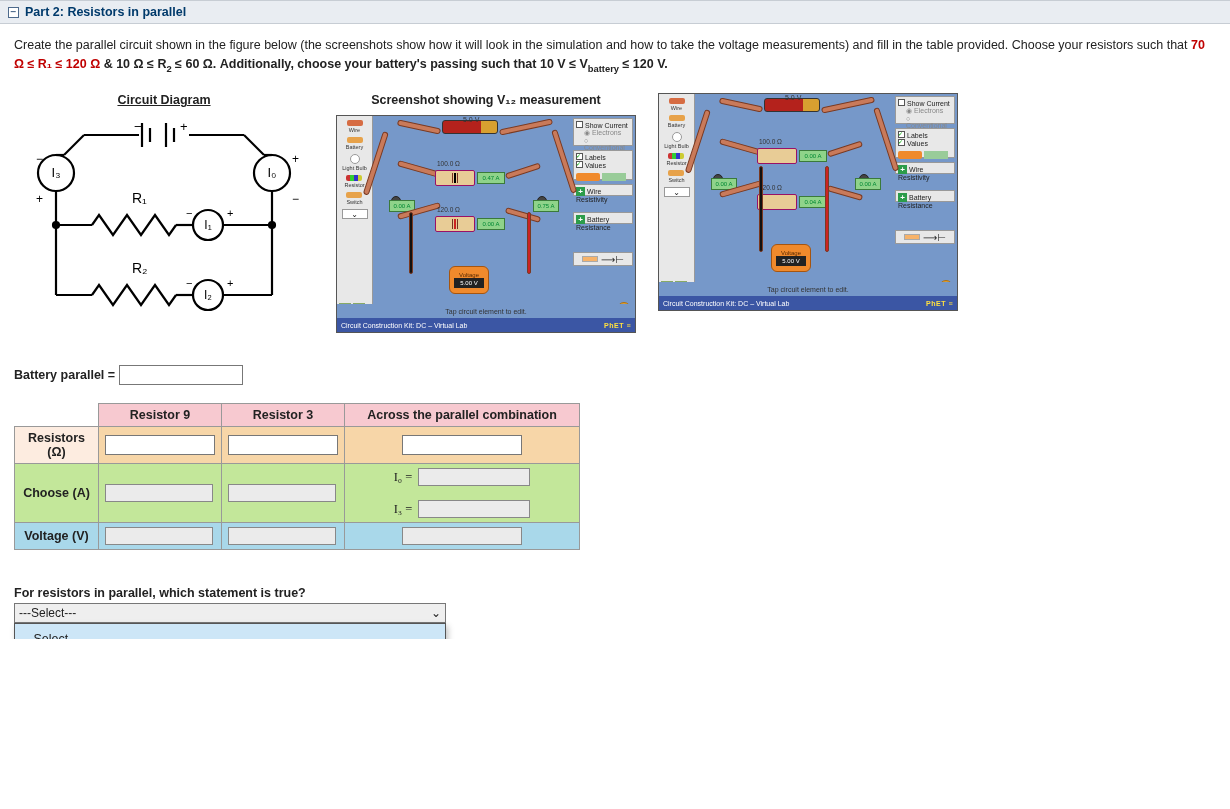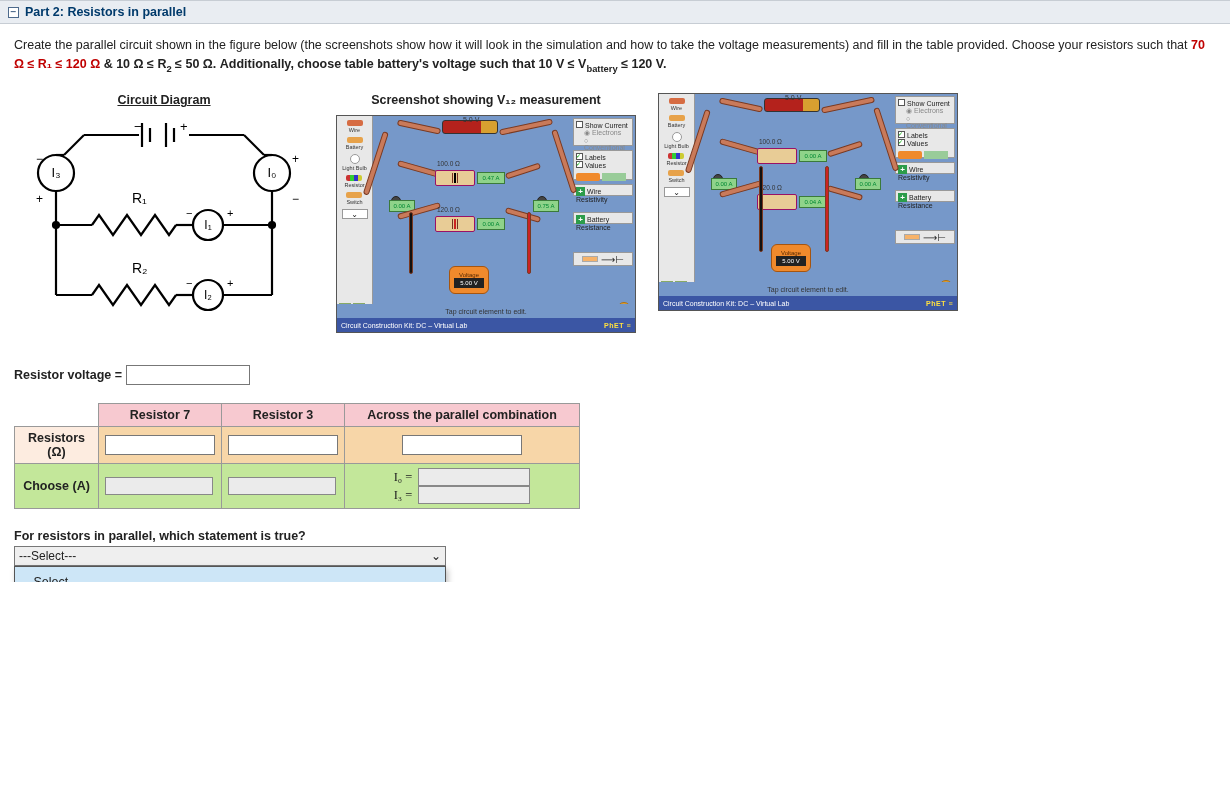--- a/index.html
+++ b/index.html
@@ -103,24 +103,24 @@
 table.datatable { border-collapse: collapse; font-size:12.5px;}
 table.datatable th, table.datatable td { border:1px solid #999; padding:4px 6px; text-align:center;}
 th.rowhdr{ background:#f8c8d0; font-weight:bold; width:84px;}
 th.res1, th.res2{ background:#f8c8d0; font-weight:bold; width:120px;}
 th.combo{ background:#f8c8d0; font-weight:bold; width:235px;}
 tr.r-resistance td, tr.r-resistance th{ background:#f7d6a8;}
 tr.r-resistance th{ background:#fdece0;}
 tr.r-current td, tr.r-current th{ background:#c3e79a;}
 tr.r-voltage td, tr.r-voltage th{ background:#a9d8ea;}
 .hdr-row th{ background:#f7c9d0;}
-.combo-inner{ display:flex; flex-direction:column; gap:0; align-items:center;}
+.combo-inner{ display:flex; flex-direction:column; gap:14px; align-items:center;}
 .combo-line{ display:flex; align-items:center; gap:6px; font-family: 'Times New Roman', serif;}
 
-.mcq{ margin-top:20px;}
+.mcq{ margin-top:36px;}
 .mcq-label{ font-weight:bold; margin-bottom:3px; display:block;}
 .sel-wrap{ position:relative; width:432px;}
 .selbox{
   width:432px; height:20px; border:1px solid #777; background:#efefef;
   display:flex; align-items:center; justify-content:space-between;
   padding:0 2px 0 4px; font-size:12px;
 }
 .sel-arrow{ width:14px; text-align:center;}
 .dropdown{
   position:absolute; top:20px; left:0; width:432px;
@@ -139,23 +139,23 @@
   <span>Part 2: Resistors in parallel</span>
 </div>
 
 <div class="content">
 
   <p class="instr">
     <span>Create the parallel circuit shown in the figure below (the screenshots show how it will look in the simulation and how to take the voltage measurements) and fill in the table provided. Choose your resistors such that </span>
     <span class="red">70 Ω ≤ R₁ ≤ 120 Ω</span>
     <b> &amp; </b>
     <b>
-      <span>10 Ω ≤ R</span><sub>2</sub><span> ≤ 50 Ω.</span>
+      <span>10 Ω ≤ R</span><sub>2</sub><span> ≤ 60 Ω.</span>
     </b>
-    <b> Additionally, choose table battery's voltage such that </b>
+    <b> Additionally, choose your battery's passing such that </b>
     <b>
       <span>10 V ≤ V</span><sub>battery</sub><span> ≤ 120 V.</span>
     </b>
   </p>
 
   <div class="figrow">
 
     <div class="figcol">
       <div class="figcap">Circuit Diagram</div>
       <svg class="circuit-svg" width="300" height="210" viewBox="0 0 300 210">
@@ -399,29 +399,29 @@
         <div class="phet-mid">Tap circuit element to edit.</div>
         <div class="phet-bottom">
           <span>Circuit Construction Kit: DC – Virtual Lab</span>
           <span class="phet-logo">PhET ≡</span>
         </div>
       </div>
     </div>
   </div>
 
   <div class="bv-row">
-    <span>Resistor voltage =</span>
+    <span>Battery parallel =</span>
     <input type="text" class="textin" style="">
   </div>
 
   <table class="datatable">
     <tbody>
         <tr class="hdr-row">
       <th class="rowhdr" style="background:#fff;border-top:none;border-left:none;"></th>
-      <th class="res1">Resistor 7</th>
+      <th class="res1">Resistor 9</th>
       <th class="res2">Resistor 3</th>
       <th class="combo">Across the parallel combination</th>
     </tr>
     <tr class="r-resistance">
       <th class="rowhdr">Resistors (Ω)</th>
       <td><input type="text" class="textin" style="width: 110px;"></td>
       <td><input type="text" class="textin" style="width: 110px;"></td>
       <td><input type="text" class="textin" style="width: 120px;"></td>
     </tr>
     <tr class="r-current">
@@ -437,20 +437,32 @@
           <div class="combo-line">
                 <span>I₀ =</span> 
                 <div class="readonly" style="width:112px;"></div>
               </div>
           <div class="combo-line">
                 <span>I₃ =</span> 
                 <div class="readonly" style="width:112px;"></div>
               </div>
         </div>
       </td>
+    </tr>
+    <tr class="r-voltage">
+      <th class="rowhdr">Voltage (V)</th>
+      <td>
+            <div class="readonly"></div>
+          </td>
+      <td>
+            <div class="readonly"></div>
+          </td>
+      <td>
+            <div class="readonly" style="width:120px;margin:auto;"></div>
+          </td>
     </tr>
   </tbody>
     </table>
 
   <div class="mcq">
     <span class="mcq-label">For resistors in parallel, which statement is true?</span>
     <div class="sel-wrap">
       <div class="selbox">
         <span>---Select---</span>
         <span class="sel-arrow">⌄</span>

